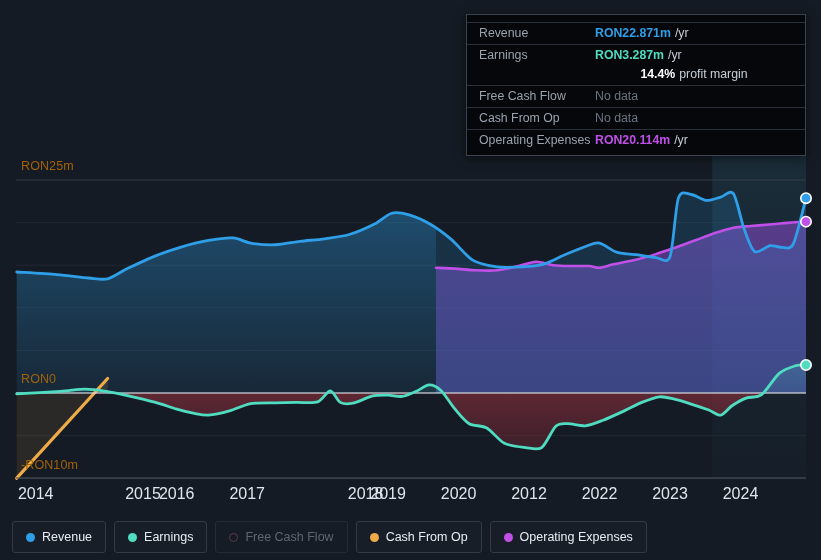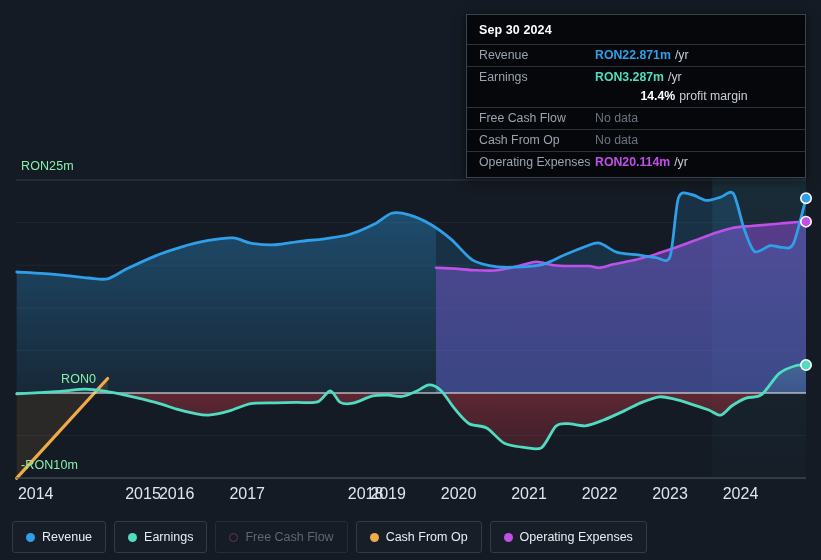--- a/index.html
+++ b/index.html
@@ -10,25 +10,25 @@
     -webkit-font-smoothing:antialiased;
   }
   #app{position:relative;width:821px;height:560px;}
 
   
   #chart-area{position:absolute;left:0;top:0;width:821px;height:505px;}
   #chart-svg{display:block;}
 
   
   .y-label{
-    position:absolute;color:#86efac;font-size:12.5px;
+    position:absolute;color:#a16207;font-size:12.5px;
     letter-spacing:.1px;white-space:nowrap;text-align:right;
   }
   #y-top{left:21px;top:159px;}
-  #y-zero{left:21px;top:372px;margin-left:40px;}
+  #y-zero{left:21px;top:372px;}
   #y-bottom{left:21px;top:458px;}
 
   .x-label{
     position:absolute;top:485px;color:#dfe5ec;font-size:16px;
     transform:translateX(-50%);white-space:nowrap;
   }
 
   
   #tooltip{
     position:absolute;left:466px;top:14px;width:340px;
@@ -151,28 +151,27 @@
   <div class="y-label" id="y-bottom">-RON10m</div>
 
   <div id="x-labels">
       <div class="x-label" style="left: 35.7px;">2014</div>
       <div class="x-label" style="left: 107px; margin-left: 36px;">2015</div>
       <div class="x-label" style="left: 176.7px;">2016</div>
       <div class="x-label" style="left: 247.2px;">2017</div>
       <div class="x-label" style="left: 317.6px; margin-left: 48px;">2018</div>
       <div class="x-label" style="left: 388.1px;">2019</div>
       <div class="x-label" style="left: 458.6px;">2020</div>
-      <div class="x-label" style="left: 529px;">2021</div>
+      <div class="x-label" style="left: 529px;">2012</div>
       <div class="x-label" style="left: 599.5px;">2022</div>
       <div class="x-label" style="left: 670px; text-align: right;">2023</div>
       <div class="x-label" style="left: 740.5px;">2024</div>
     </div>
 
   <div id="tooltip">
-    <div id="tooltip-date">Sep 30 2024</div>
     <div id="tooltip-rows">
         <div class="tt-row">
           <div class="tt-key">Revenue</div>
           <div class="tt-val" style="color: rgb(46, 159, 232);">RON22.871m</div>
           <div class="tt-unit">/yr</div>
         </div>
         <div class="tt-row">
           <div class="tt-key">Earnings</div>
           <div class="tt-val" style="color: rgb(79, 220, 192);">RON3.287m</div>
           <div class="tt-unit">/yr</div>

